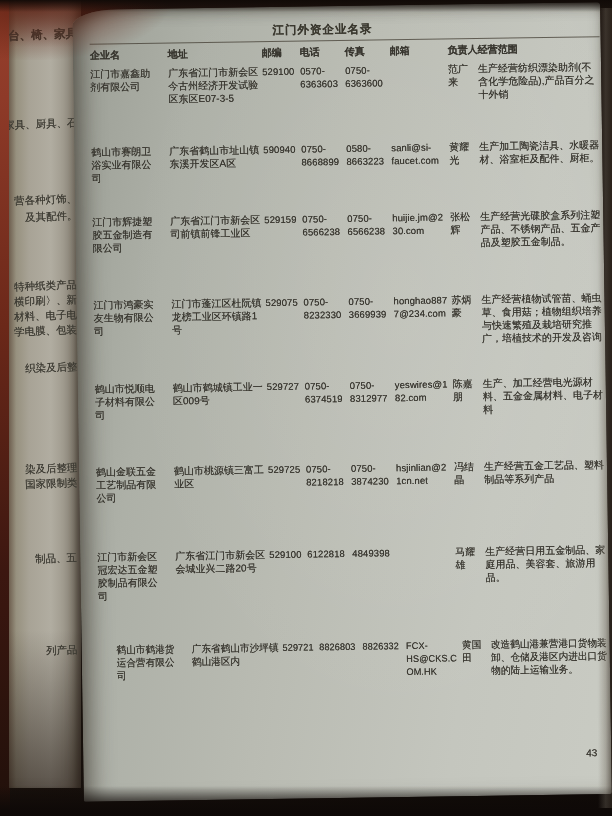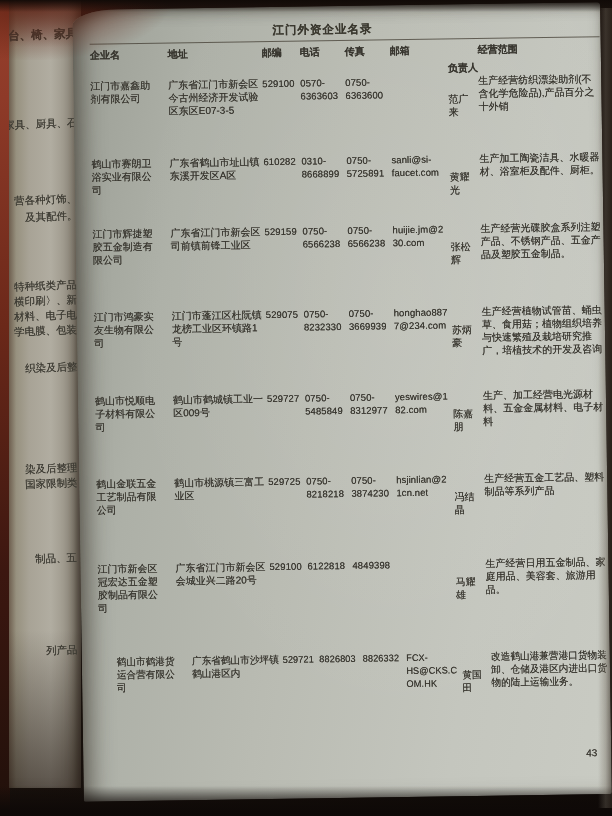--- a/index.html
+++ b/index.html
@@ -38,21 +38,21 @@
   .trow.shifted{transform:scaleX(0.965);transform-origin:100% 50%;}
   .thead{min-height:24px;border-top:1px solid rgba(72,68,58,0.8);padding-top:4px;
     font-weight:bold;box-sizing:border-box;}
   .cell{font-size:10px;line-height:13px;box-sizing:border-box;}
   .c-name{padding-right:14px;}
   .c-address{padding-right:3px;}
   .c-postal{padding-right:5px;word-break:break-all;}
   .c-phone{padding-right:2px;}
   .c-fax{padding-right:2px;}
   .c-email{padding-right:3px;overflow-wrap:break-word;word-break:break-word;}
-  .c-contact{padding-right:8px;margin-top:18px;}
+  .c-contact{padding-right:8px;}
   .c-scope{padding-right:0;}
   .num{font-size:9.5px;letter-spacing:0.1px;}
   .thead .cell{font-size:10px;}
   .thead .c-contact{white-space:nowrap;padding-right:0;}
   .page-number{position:absolute;right:14px;bottom:36px;font-size:10px;color:#3c3a33;
     text-shadow:0 0 0.6px rgba(60,58,51,0.9);text-align:center;}
   
   .top-shadow{position:absolute;top:0;left:0;right:0;height:12px;z-index:6;pointer-events:none;
     background:linear-gradient(to bottom,rgba(16,10,7,0.95),rgba(16,10,7,0));}
   .topleft-blob{position:absolute;top:0;left:0;width:170px;height:60px;z-index:6;pointer-events:none;
@@ -103,23 +103,23 @@
           <div class="cell c-postal num">529100</div>
           <div class="cell c-phone num">0570-6363603</div>
           <div class="cell c-fax num">0750-6363600</div>
           <div class="cell c-email num"></div>
           <div class="cell c-contact">范广来</div>
           <div class="cell c-scope">生产经营纺织漂染助剂(不含化学危险品),产品百分之十外销</div>
         </div>
         <div class="trow" style="min-height: 70px;">
           <div class="cell c-name">鹤山市赛朗卫浴实业有限公司</div>
           <div class="cell c-address">广东省鹤山市址山镇东溪开发区A区</div>
-          <div class="cell c-postal num">610282</div>
-          <div class="cell c-phone num">0310-8668899</div>
-          <div class="cell c-fax num">0750-5725891</div>
+          <div class="cell c-postal num">590940</div>
+          <div class="cell c-phone num">0750-8668899</div>
+          <div class="cell c-fax num">0580-8663223</div>
           <div class="cell c-email num">sanli@si-faucet.com</div>
           <div class="cell c-contact">黄耀光</div>
           <div class="cell c-scope">生产加工陶瓷洁具、水暖器材、浴室柜及配件、厨柜。</div>
         </div>
         <div class="trow" style="min-height: 83px;">
           <div class="cell c-name">江门市辉捷塑胶五金制造有限公司</div>
           <div class="cell c-address">广东省江门市新会区司前镇前锋工业区</div>
           <div class="cell c-postal num">529159</div>
           <div class="cell c-phone num">0750-6566238</div>
           <div class="cell c-fax num">0750-6566238</div>
@@ -134,21 +134,21 @@
           <div class="cell c-phone num">0750-8232330</div>
           <div class="cell c-fax num">0750-3669939</div>
           <div class="cell c-email num">honghao8877@234.com</div>
           <div class="cell c-contact">苏炳豪</div>
           <div class="cell c-scope">生产经营植物试管苗、蛹虫草、食用菇；植物组织培养与快速繁殖及栽培研究推广，培植技术的开发及咨询</div>
         </div>
         <div class="trow" style="min-height: 83px;">
           <div class="cell c-name">鹤山市悦顺电子材料有限公司</div>
           <div class="cell c-address">鹤山市鹤城镇工业一区009号</div>
           <div class="cell c-postal num">529727</div>
-          <div class="cell c-phone num">0750-5485849</div>
+          <div class="cell c-phone num">0750-6374519</div>
           <div class="cell c-fax num">0750-8312977</div>
           <div class="cell c-email num">yeswires@182.com</div>
           <div class="cell c-contact">陈嘉朋</div>
           <div class="cell c-scope">生产、加工经营电光源材料、五金金属材料、电子材料</div>
         </div>
         <div class="trow" style="min-height: 85px;">
           <div class="cell c-name">鹤山金联五金工艺制品有限公司</div>
           <div class="cell c-address">鹤山市桃源镇三富工业区</div>
           <div class="cell c-postal num">529725</div>
           <div class="cell c-phone num">0750-8218218</div>

